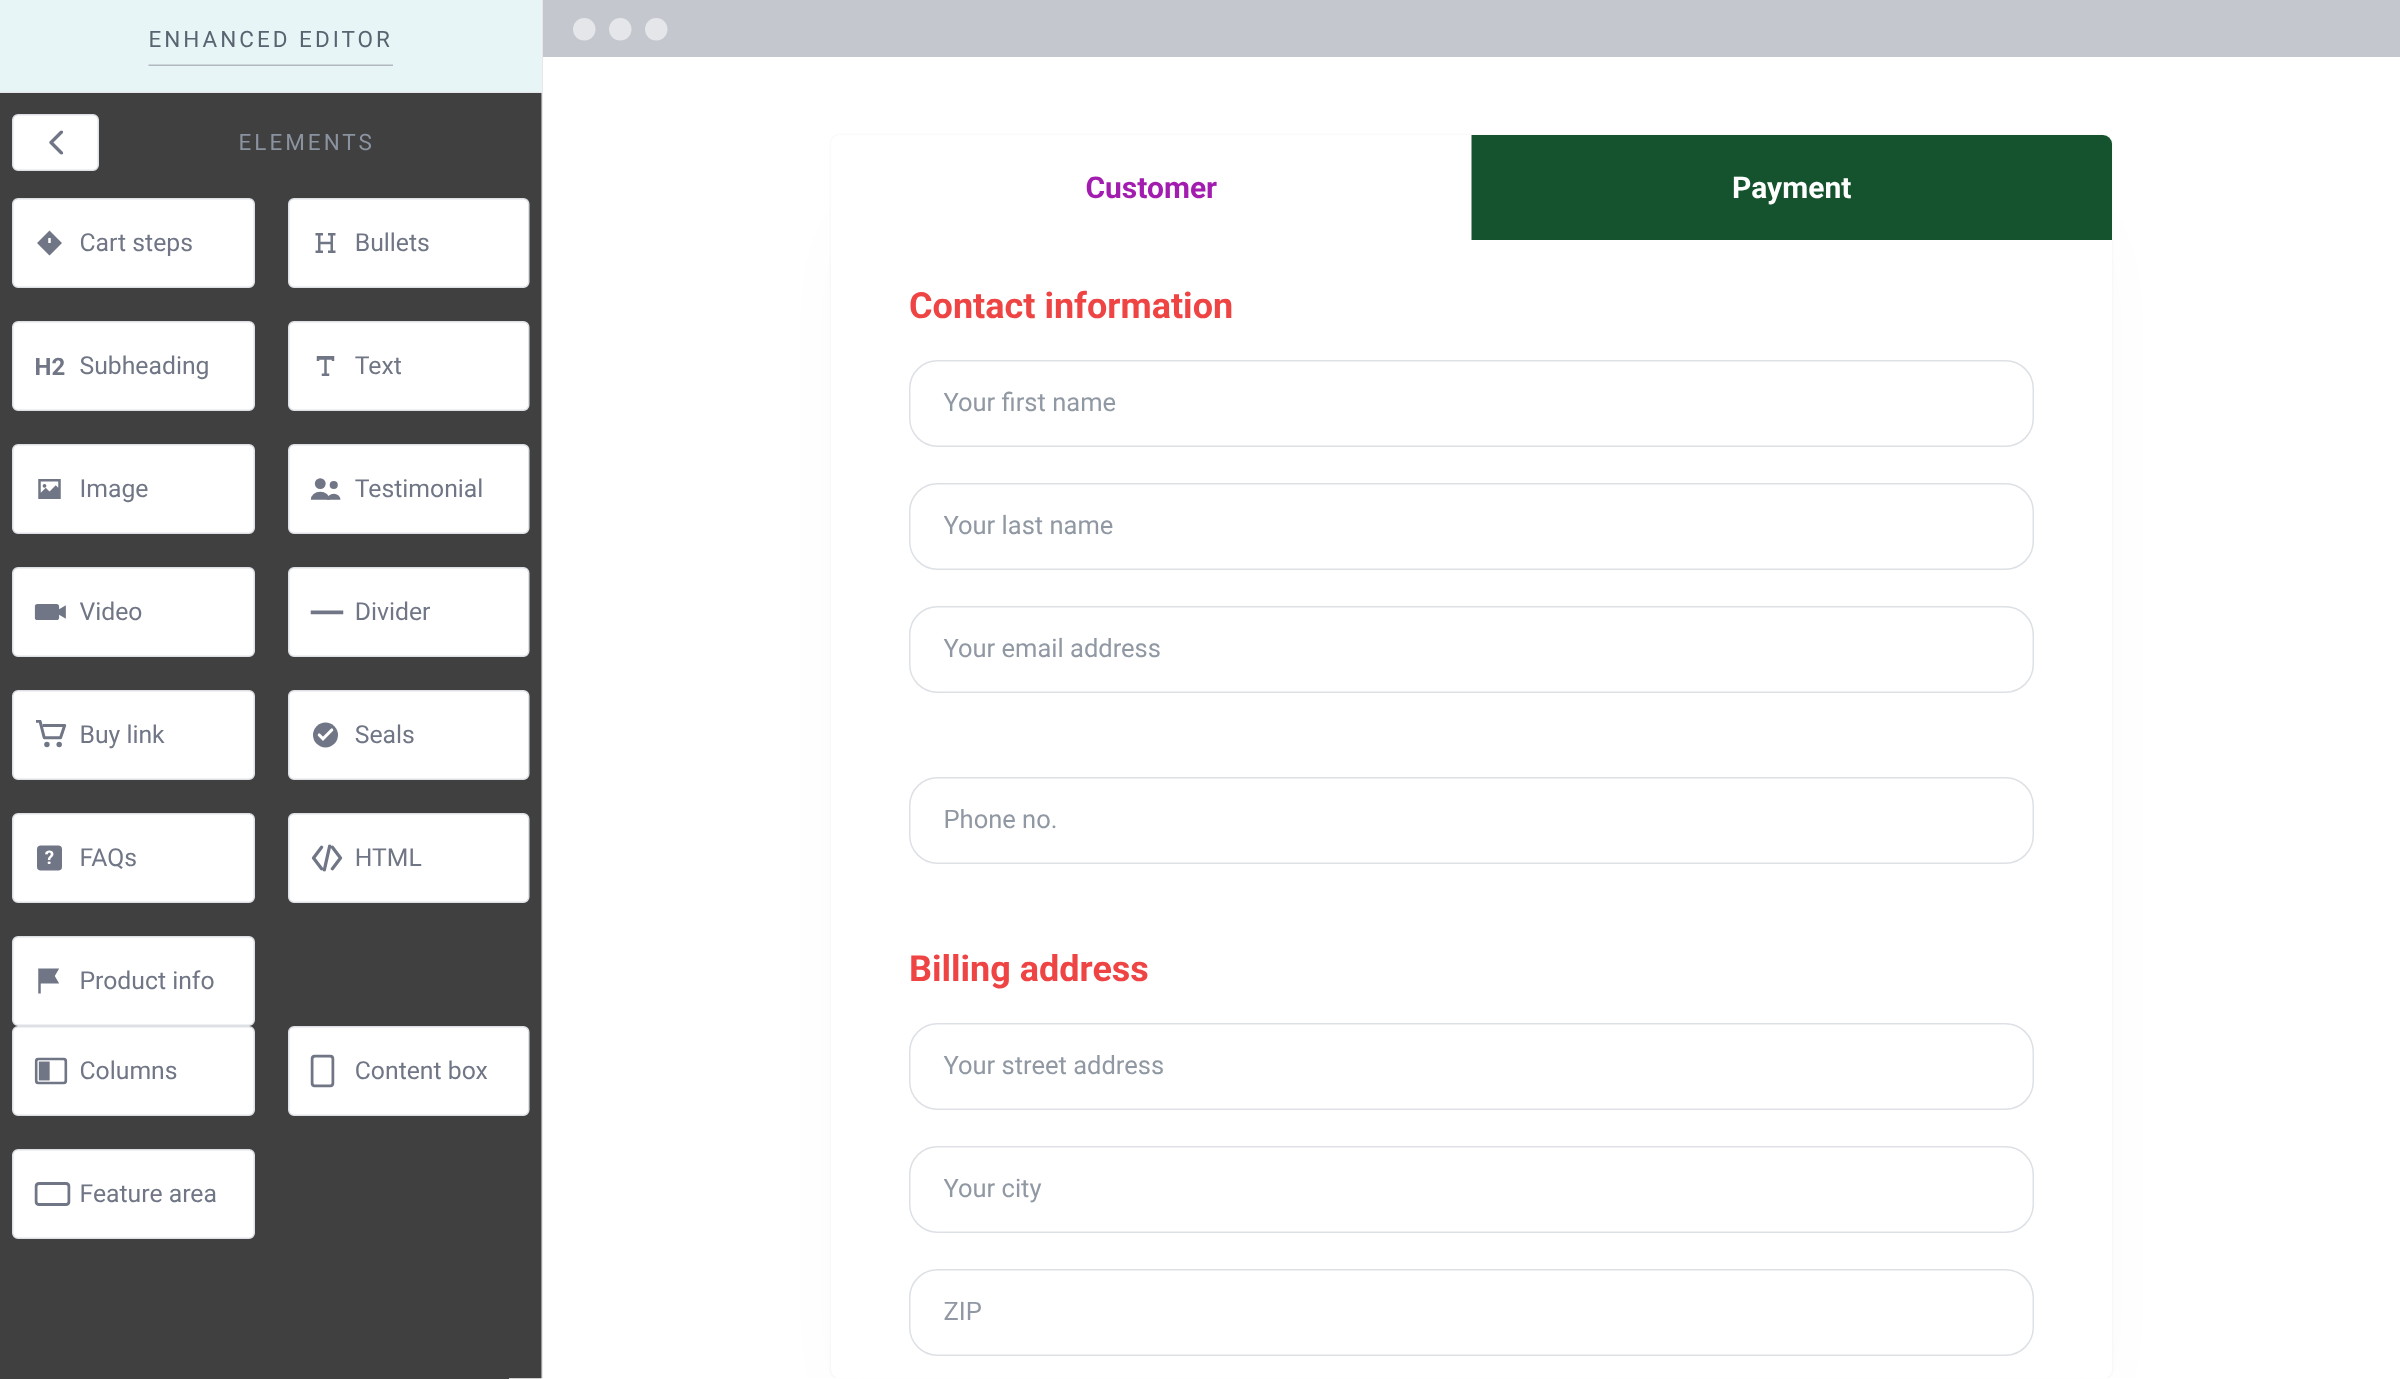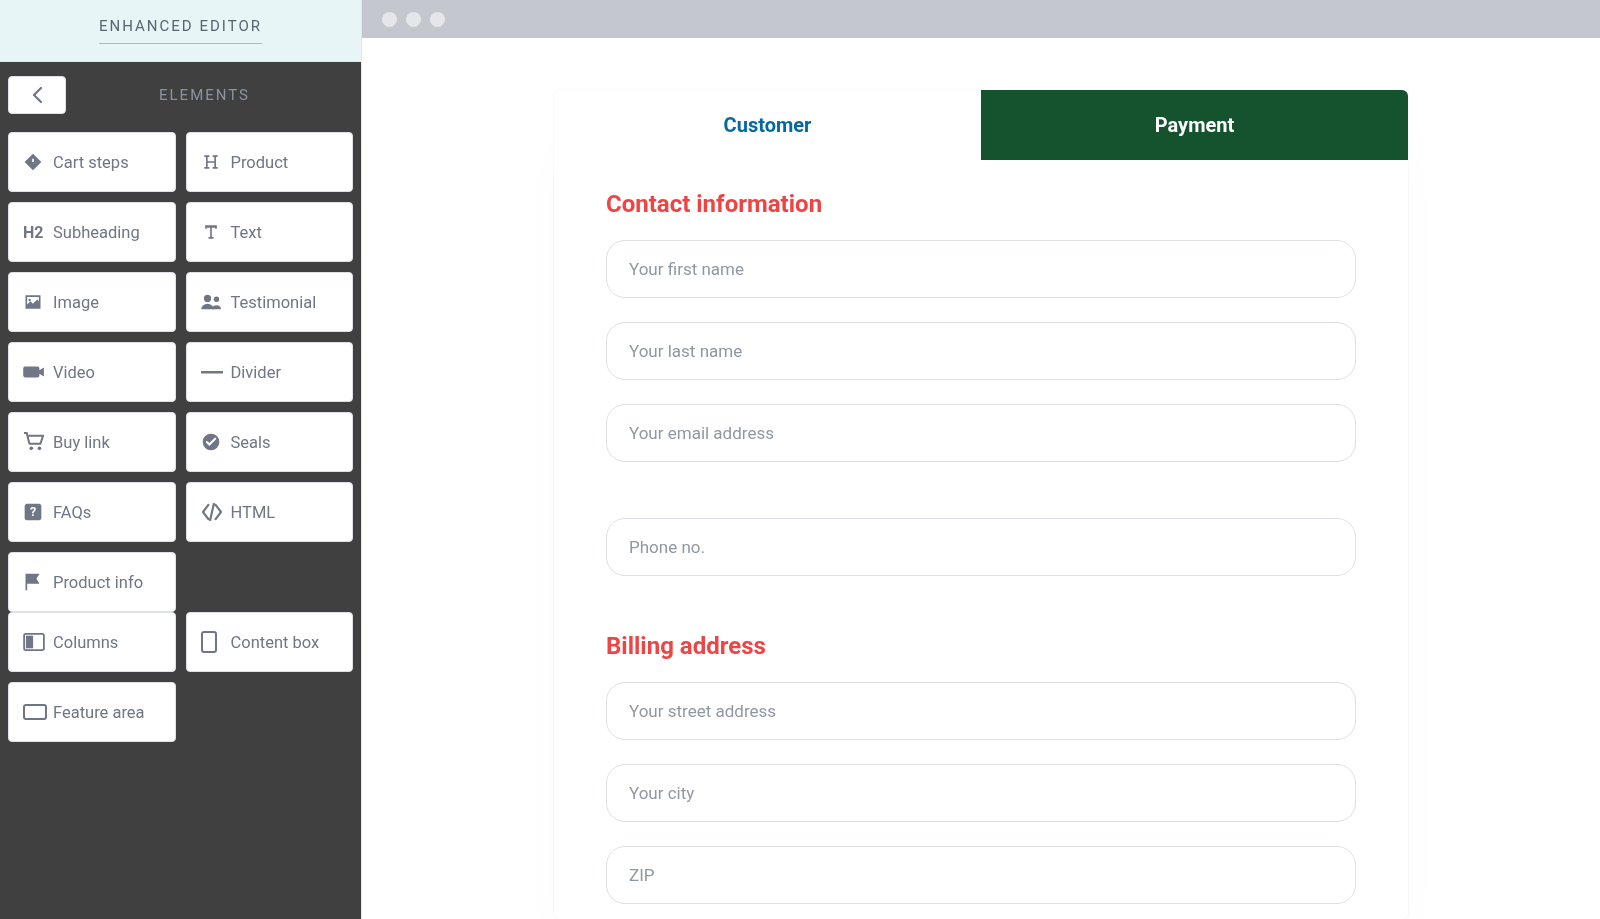--- a/index.html
+++ b/index.html
@@ -7,34 +7,34 @@
 
     
     .sidebar { width: 362px; height: 100%; background: #fff; border-right: 1px solid #e5e7eb; display: flex; flex-direction: column; }
     .sidebar-header { height: 62px; background: #e8f5f7; display: flex; align-items: center; justify-content: center; border-bottom: 1px solid #e5e7eb; }
     .sidebar-title { font-size: 15px; letter-spacing: 2px; color: #5a6470; border-bottom: 1px solid #b0b8c0; padding-bottom: 8px; }
     .sidebar-body { padding: 8px; flex: 1; background: #404040; }
     .sidebar-section-row { display: flex; align-items: center; margin-bottom: 18px; margin-top: 6px; }
     .back-btn { width: 58px; height: 38px; border: 1px solid #dde1e5; border-radius: 4px; background: #fff; display: flex; align-items: center; justify-content: center; margin-right: 28px; cursor: pointer; }
     .section-title { flex: 1; text-align: center; font-size: 15px; letter-spacing: 2px; color: #8b93a0; padding-right: 38px; }
     .section-title-center { text-align: center; font-size: 15px; letter-spacing: 2px; color: #8b93a0; margin: 18px 0 14px; }
-    .el-grid { display: grid; grid-template-columns: 1fr 1fr; gap: 10px; }
+    .el-grid { display: grid; grid-template-columns: 1fr 1fr; gap: 22px; }
     .el-item { height: 60px; border: 1px solid #dde1e5; border-radius: 4px; background: #fff; display: flex; align-items: center; padding: 0 14px; cursor: pointer; color: #707685; font-size: 16.5px; }
     .el-item .icon-wrap { width: 30px; display: flex; align-items: center; justify-content: flex-start; color: #707685; }
     .el-item svg { fill: #707685; }
 
     
     .preview { flex: 1; display: flex; flex-direction: column; background: #fff; position: relative; }
     .titlebar { height: 38px; background: #c4c8ce; display: flex; align-items: center; padding-left: 20px; gap: 9px; }
     .tl-dot { width: 15px; height: 15px; border-radius: 50%; background: #e4e6ea; }
     .canvas { flex: 1; padding: 52px 48px 0; background: #fff; display: flex; justify-content: center; overflow: hidden; }
     .card { width: 854px; background: #fff; border-radius: 6px; box-shadow: 0 40px 60px -20px rgba(0,0,0,0.04), 0 0 0 1px rgba(0,0,0,0.02); }
     .tabs { display: flex; }
     .tab { flex: 1; height: 70px; display: flex; align-items: center; justify-content: center; font-size: 20px; font-weight: 700; cursor: pointer; }
-    .tab.customer { background: #fff; color: #0369a1; border-top-left-radius: 6px; }
+    .tab.customer { background: #fff; color: #a21caf; border-top-left-radius: 6px; }
     .tab.payment { background: #14532d; color: #fff; border-top-right-radius: 6px; }
     .card-body { padding: 30px 52px 0; }
     .form-heading { font-size: 24px; font-weight: 700; color: #ef4444; margin-bottom: 22px; }
     .form-heading.gap-top { margin-top: 32px; }
     .input { width: 100%; height: 58px; border: 1px solid #dde1e5; border-radius: 19px; padding: 0 22px; font-size: 17px; color: #6b7280; margin-bottom: 24px; background: #fff; outline: none; }
     .input::placeholder { color: #9098a3; }
     .input.gap-after { margin-bottom: 56px; }
   </style>
 </head>
 <body>
@@ -61,21 +61,21 @@
             </svg>
           </span>
         <span>Cart steps</span>
       </div>
       <div class="el-item">
         <span class="icon-wrap">
             <svg width="20" height="20" viewBox="0 0 24 24">
               <path d="M4 4 h6 v2 h-2 v12 h2 v2 h-6 v-2 h2 v-5 h-0 V6 h-2z M14 4 h6 v2 h-2 v12 h2 v2 h-6 v-2 h2 V6 h-2z M8 11 h8 v2 h-8z"></path>
             </svg>
           </span>
-        <span>Product</span>
+        <span>Bullets</span>
       </div>
       <div class="el-item">
         <span class="icon-wrap" style="font-weight:700;font-size:16px;color:#707685">H2</span>
         <span>Subheading</span>
       </div>
       <div class="el-item">
         <span class="icon-wrap">
             <svg width="20" height="20" viewBox="0 0 24 24">
               <path d="M5 4 h14 v4 h-2 V7 h-4 v11 h2 v2 H9 v-2 h2 V7 H7 v1 H5z"></path>
             </svg>

